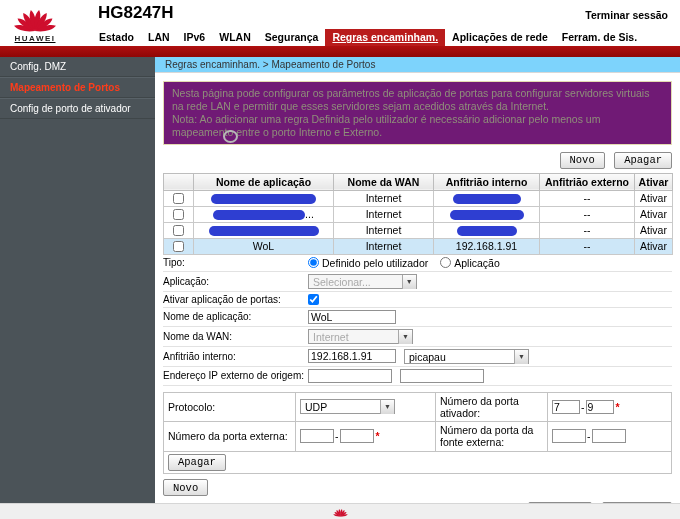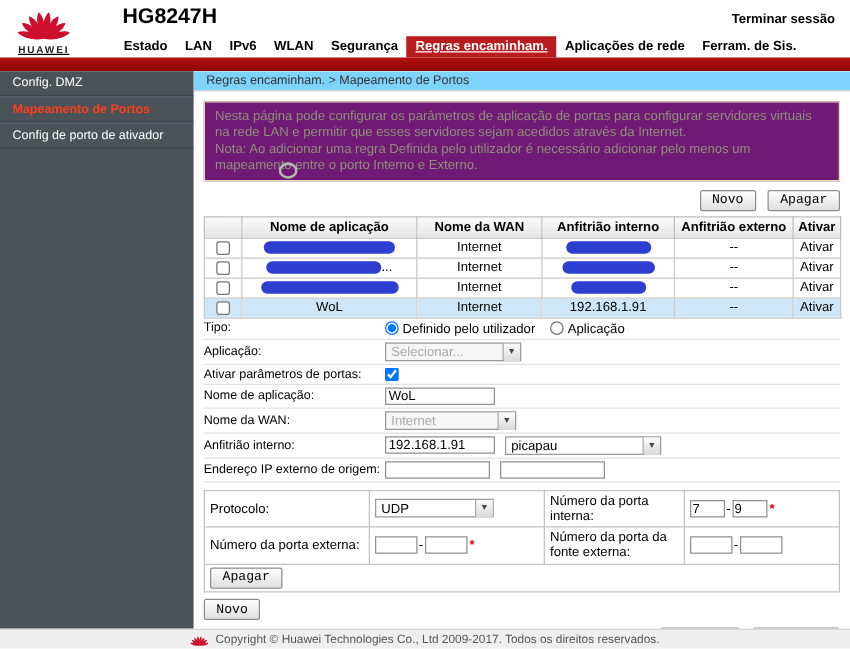--- a/index.html
+++ b/index.html
@@ -202,21 +202,21 @@
 
     <div class="frm-row">
       <div class="frm-label">Aplicação:</div>
       <span class="sel dis">
         <span class="val">Selecionar...</span>
         <span class="arr">▼</span>
       </span>
     </div>
 
     <div class="frm-row">
-      <div class="frm-label">Ativar parâmetros de portas:</div>
+      <div class="frm-label">Ativar aplicação de portas:</div>
       <input type="checkbox" checked="" style="">
     </div>
 
     <div class="frm-row">
       <div class="frm-label">Nome de aplicação:</div>
       <input type="text" class="txt" style="width: 88px;" value="WoL">
     </div>
 
     <div class="frm-row">
       <div class="frm-label">Nome da WAN:</div>
@@ -252,21 +252,21 @@
       </colgroup>
       <tbody>
           <tr>
         <td>Protocolo:</td>
         <td>
           <span class="sel">
             <span class="val" style="min-width:52px">UDP</span>
             <span class="arr">▼</span>
           </span>
         </td>
-        <td>Número da porta interna:</td>
+        <td>Número da porta ativador:</td>
         <td>
           <input type="text" class="pin" value="7" style=""><span class="dash">-</span><input type="text" class="pin" value="9" style=""><span class="req">*</span>
         </td>
       </tr>
       <tr style="height:30px">
         <td>Número da porta externa:</td>
         <td>
           <input type="text" class="pin" style="width: 34px;" value=""><span class="dash">-</span><input type="text" class="pin" style="width: 34px;" value=""><span class="req">*</span>
         </td>
         <td>Número da porta da fonte externa:</td>
@@ -300,14 +300,13 @@
       <path d="M0,0 C-3.5,-8 -4,-18 0,-23 C4,-18 3.5,-8 0,0" transform="rotate(-76)"></path>
       <path d="M0,0 C-3.5,-8 -4,-18 0,-23 C4,-18 3.5,-8 0,0" transform="rotate(-54)"></path>
       <path d="M0,0 C-3.5,-8 -4,-18 0,-23 C4,-18 3.5,-8 0,0" transform="rotate(-33)"></path>
       <path d="M0,0 C-3.5,-8 -4,-18 0,-23 C4,-18 3.5,-8 0,0" transform="rotate(-11)"></path>
       <path d="M0,0 C-3.5,-8 -4,-18 0,-23 C4,-18 3.5,-8 0,0" transform="rotate(11)"></path>
       <path d="M0,0 C-3.5,-8 -4,-18 0,-23 C4,-18 3.5,-8 0,0" transform="rotate(33)"></path>
       <path d="M0,0 C-3.5,-8 -4,-18 0,-23 C4,-18 3.5,-8 0,0" transform="rotate(54)"></path>
       <path d="M0,0 C-3.5,-8 -4,-18 0,-23 C4,-18 3.5,-8 0,0" transform="rotate(76)"></path>
     </g>
   </svg>
-  <span>Copyright © Huawei Technologies Co., Ltd 2009-2017. Todos os direitos reservados.</span>
 </div>
 
 </body></html>

